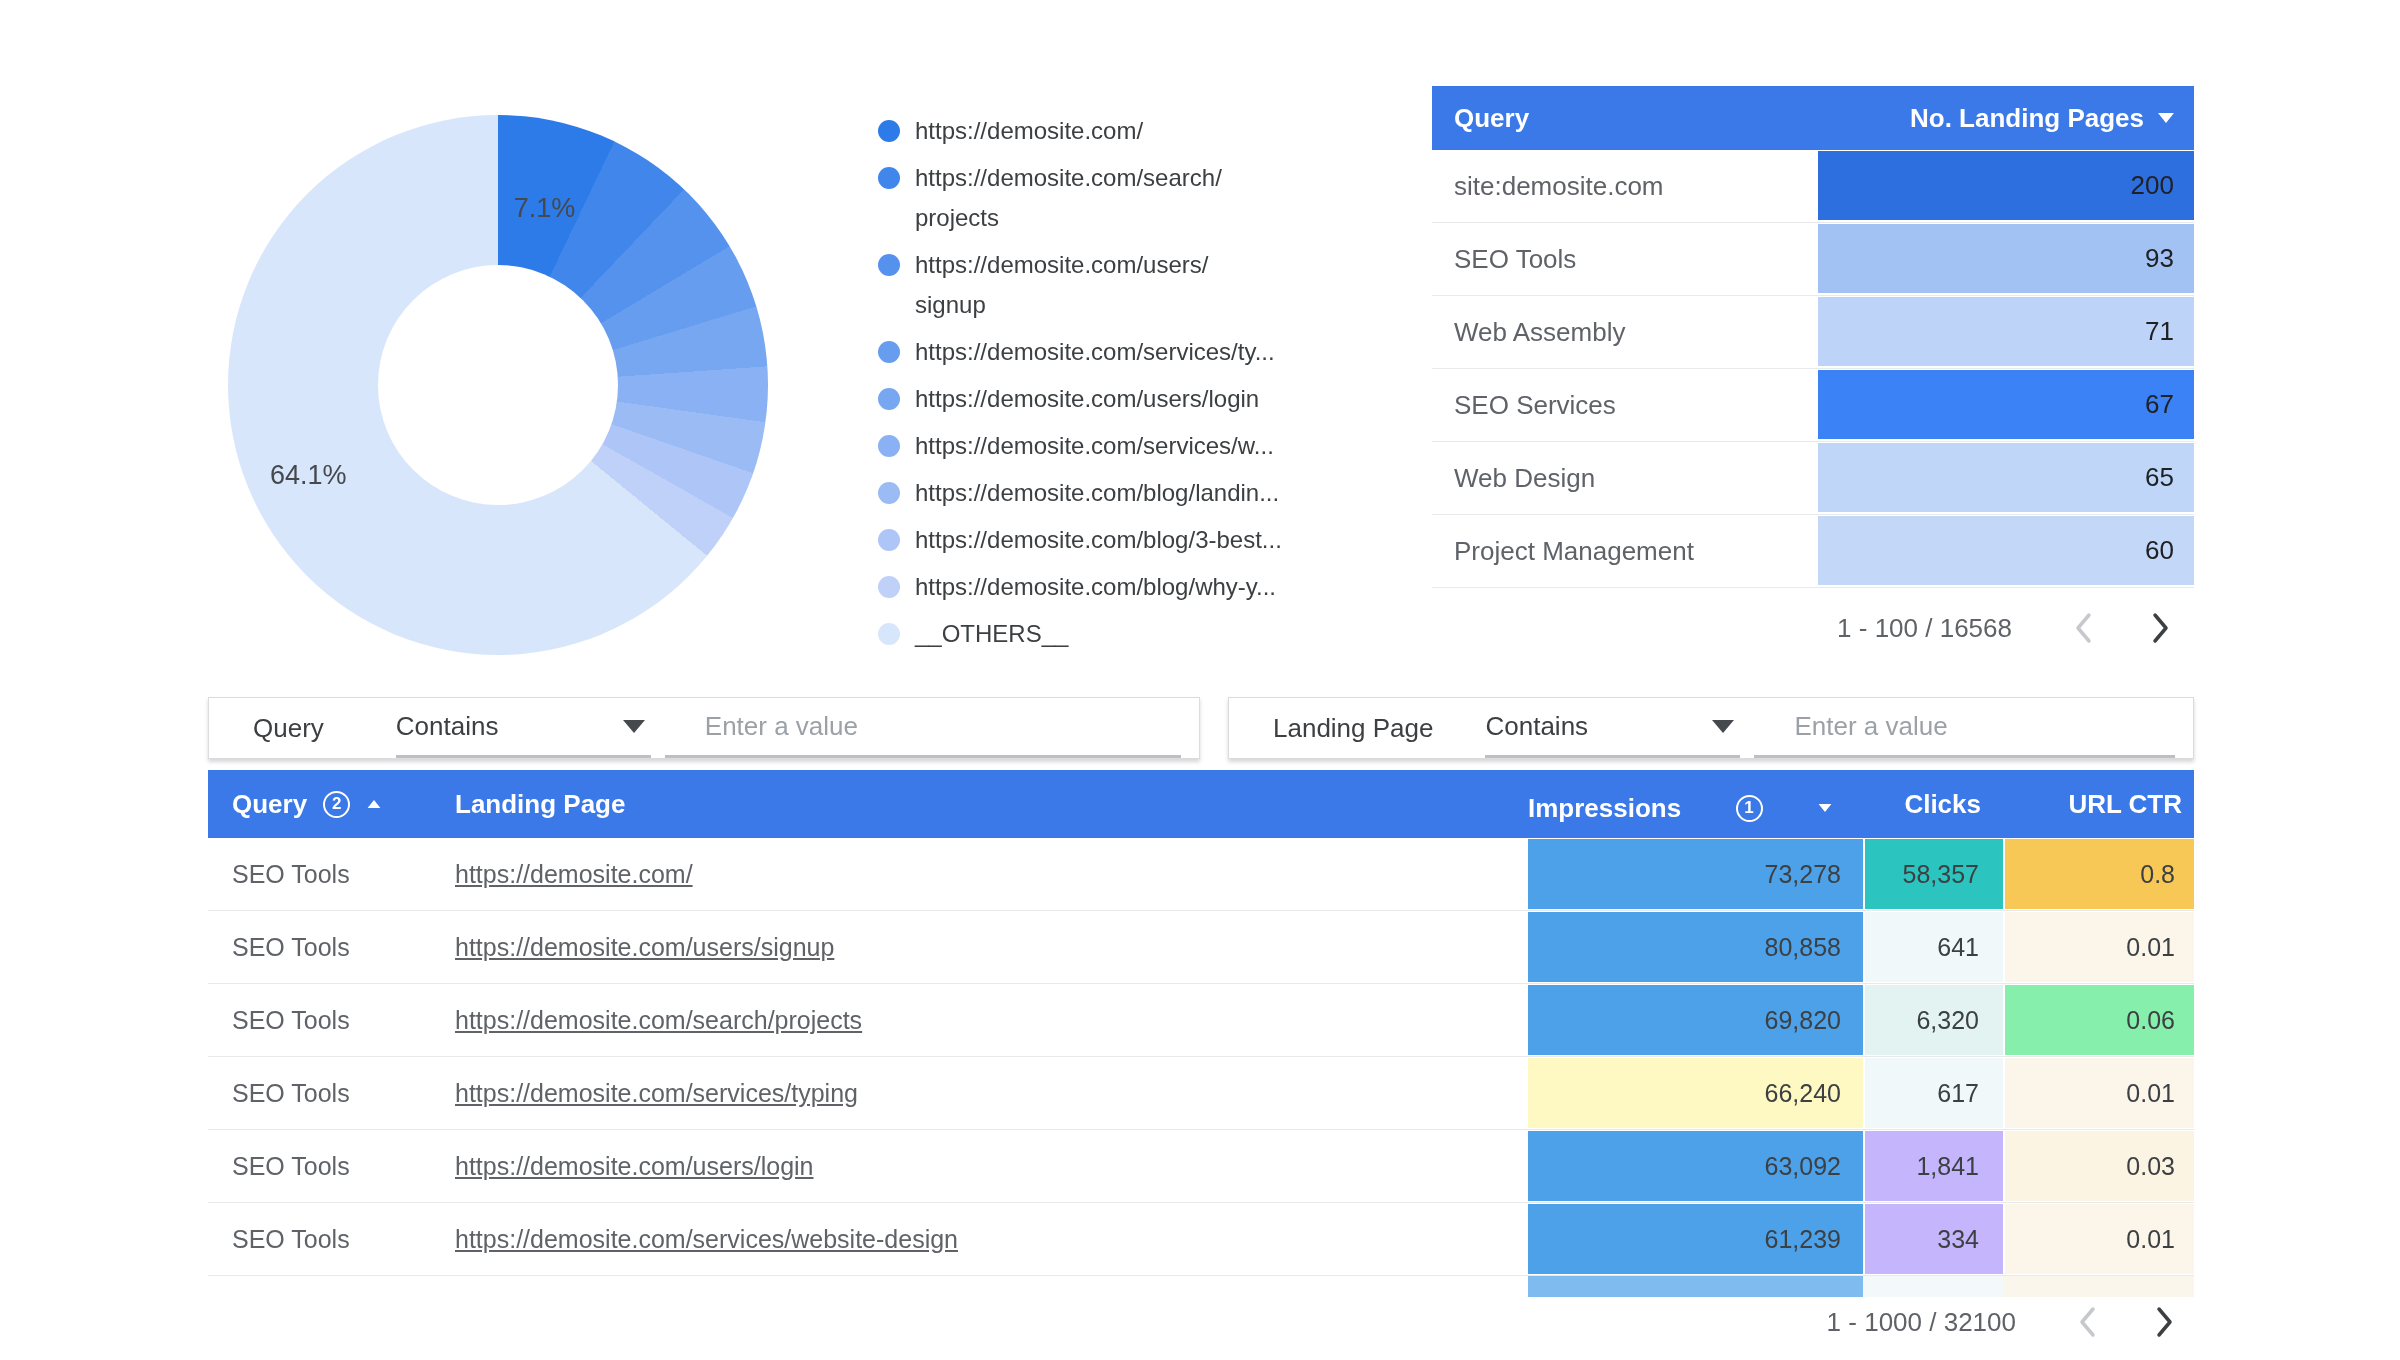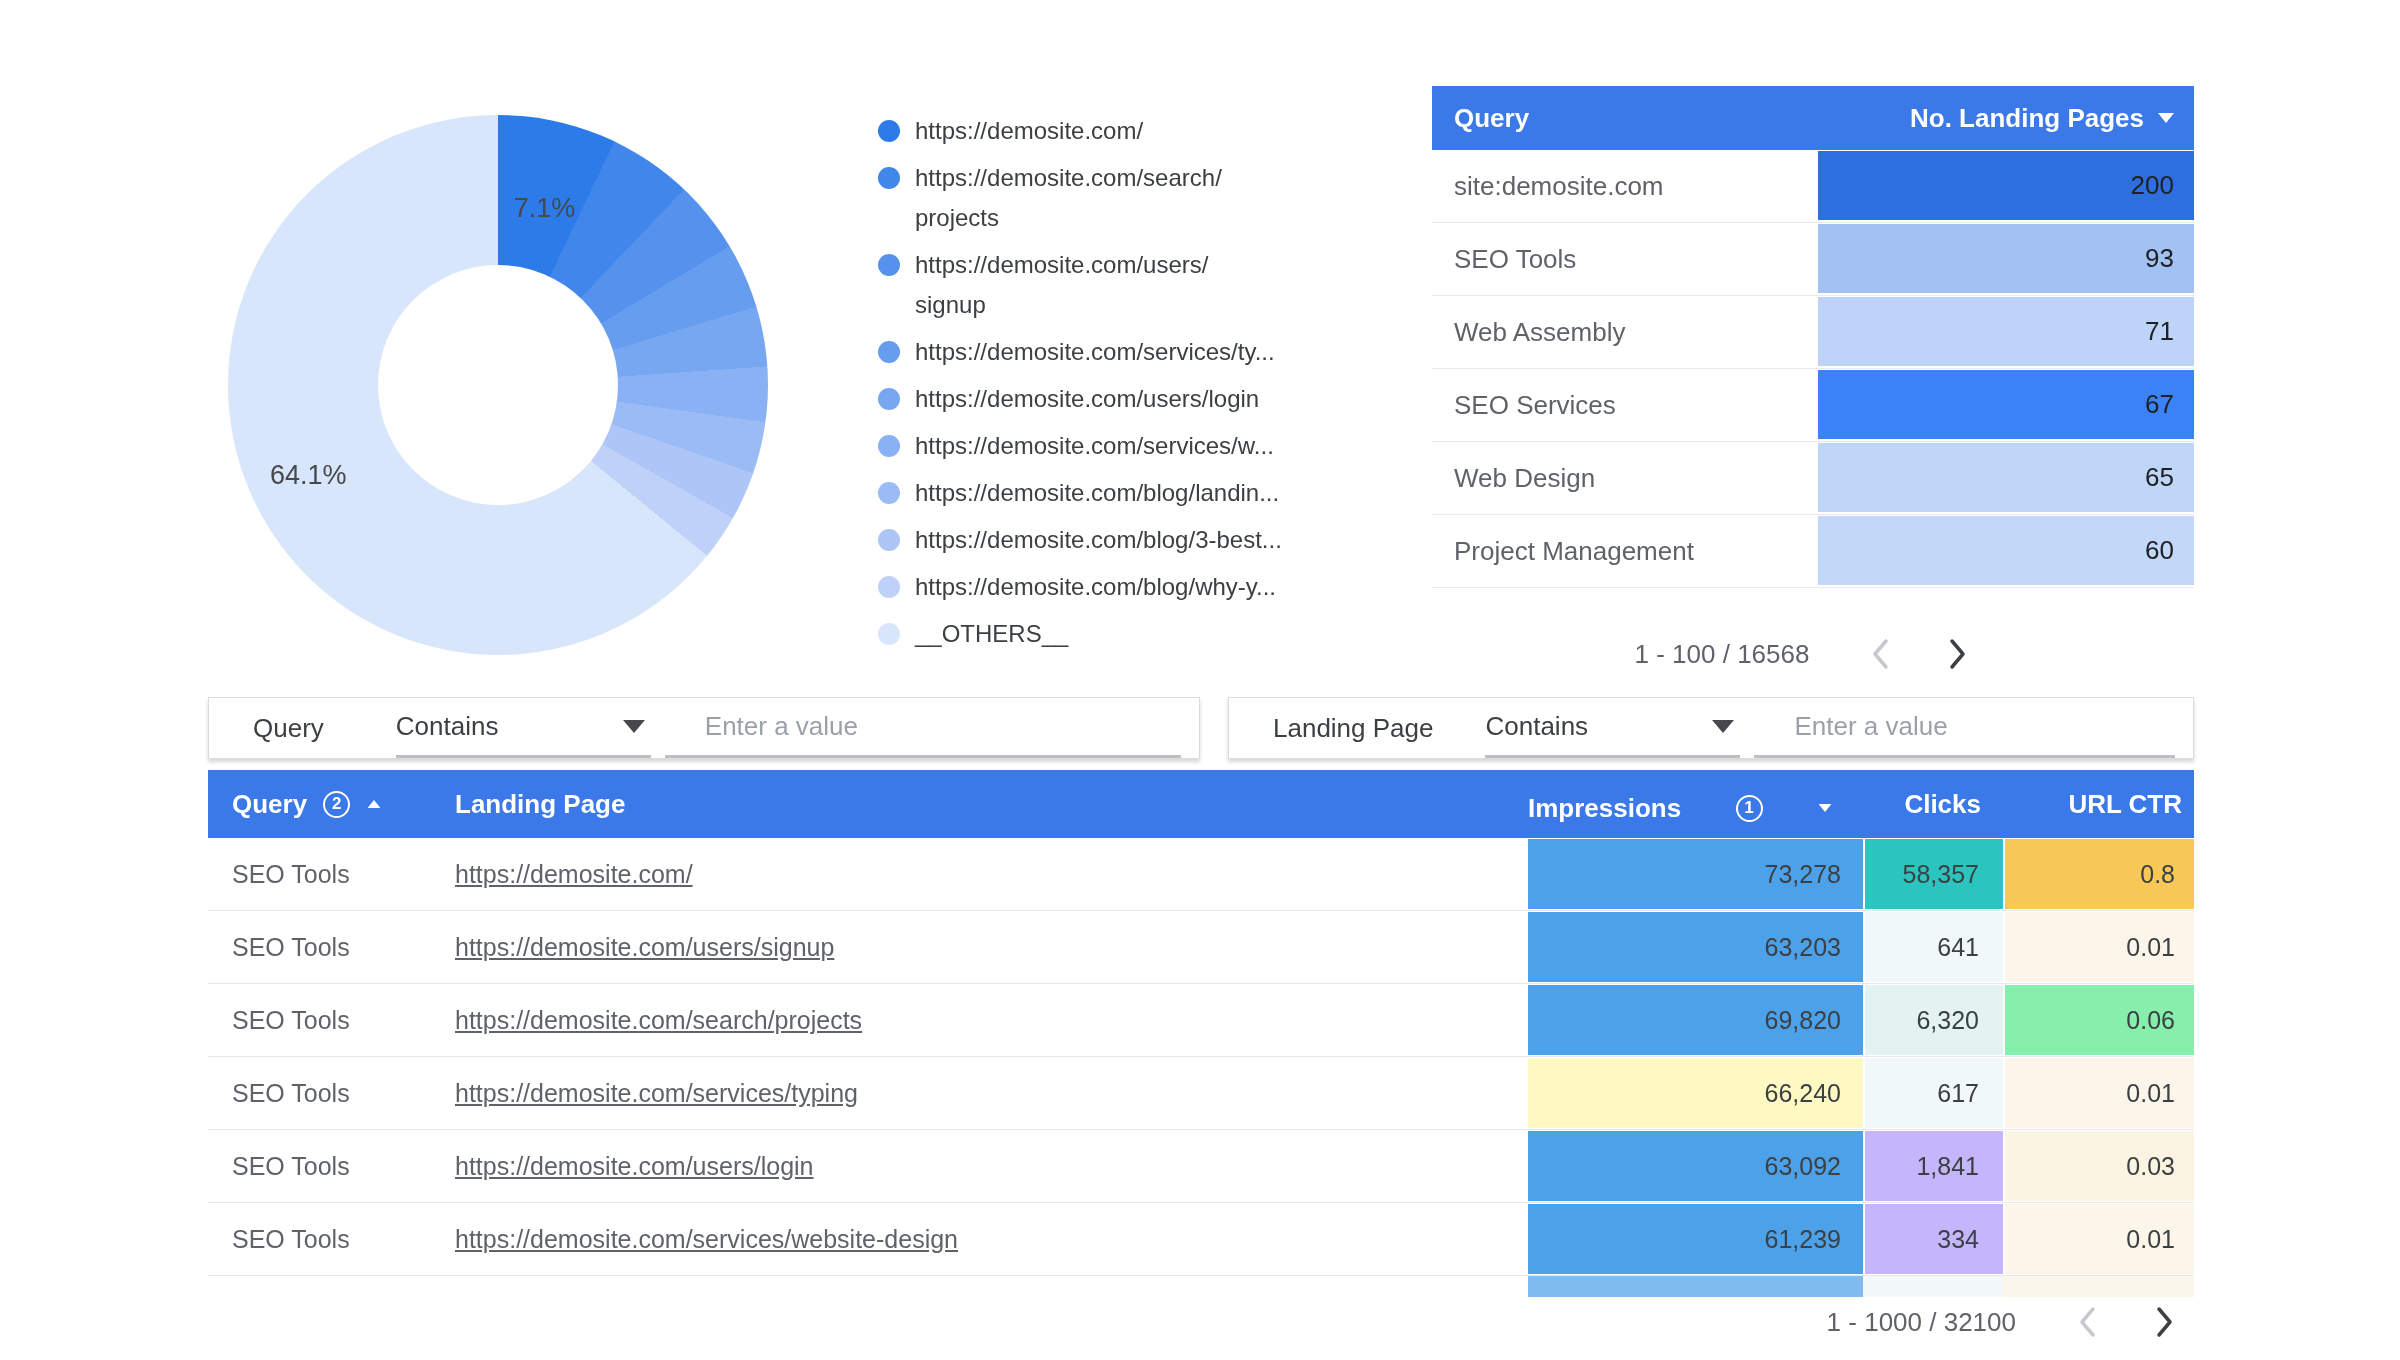--- a/index.html
+++ b/index.html
@@ -148,21 +148,21 @@
         <div class="lp-row">
           <span class="lp-query">Web Design</span>
           <div class="lp-bar" style="background: rgb(192, 214, 248);">65</div>
         </div>
         <div class="lp-row">
           <span class="lp-query">Project Management</span>
           <div class="lp-bar" style="background: rgb(195, 216, 249);">60</div>
         </div>
       </div>
   </div>
-  <div class="pagination" style="left:1432px;top:632px;width:762px;height:44px;padding-right:20px;box-sizing:border-box;justify-content:center;">
+  <div class="pagination" style="left:1432px;top:606px;width:762px;height:44px;padding-right:20px;box-sizing:border-box;">
     <span>1 - 100 / 16568</span>
     <span class="pag-chevron" style="margin-left:58px;">
       <svg width="26" height="38">
           <polyline points="19,6 8,19 19,32" stroke="#C6C8CC" stroke-width="3.5" fill="none" stroke-linecap="round" stroke-linejoin="round"></polyline>
         </svg>
     </span>
     <span class="pag-chevron" style="margin-left:52px;">
       <svg width="26" height="38">
           <polyline points="7,6 18,19 7,32" stroke="#3C4043" stroke-width="3.5" fill="none" stroke-linecap="round" stroke-linejoin="round"></polyline>
         </svg>
@@ -215,21 +215,21 @@
           </div>
           <div class="cellbar cb-imp" style="background: rgb(77, 161, 233);">73,278</div>
           <div class="cellbar cb-clk" style="background: rgb(43, 196, 190);">58,357</div>
           <div class="cellbar cb-ctr" style="background: rgb(248, 200, 87);">0.8</div>
         </div>
         <div class="mt-row">
           <div class="mt-query">SEO Tools</div>
           <div class="mt-landing">
             <a href="#">https://demosite.com/users/signup</a>
           </div>
-          <div class="cellbar cb-imp" style="background: rgb(77, 161, 233);">63,203</div>
+          <div class="cellbar cb-imp" style="background: rgb(77, 161, 233);">80,858</div>
           <div class="cellbar cb-clk" style="background: rgb(240, 248, 249);">641</div>
           <div class="cellbar cb-ctr" style="background: rgb(251, 246, 233);">0.01</div>
         </div>
         <div class="mt-row">
           <div class="mt-query">SEO Tools</div>
           <div class="mt-landing">
             <a href="#">https://demosite.com/search/projects</a>
           </div>
           <div class="cellbar cb-imp" style="background: rgb(77, 161, 233);">69,820</div>
           <div class="cellbar cb-clk" style="background: rgb(226, 243, 242);">6,320</div>

